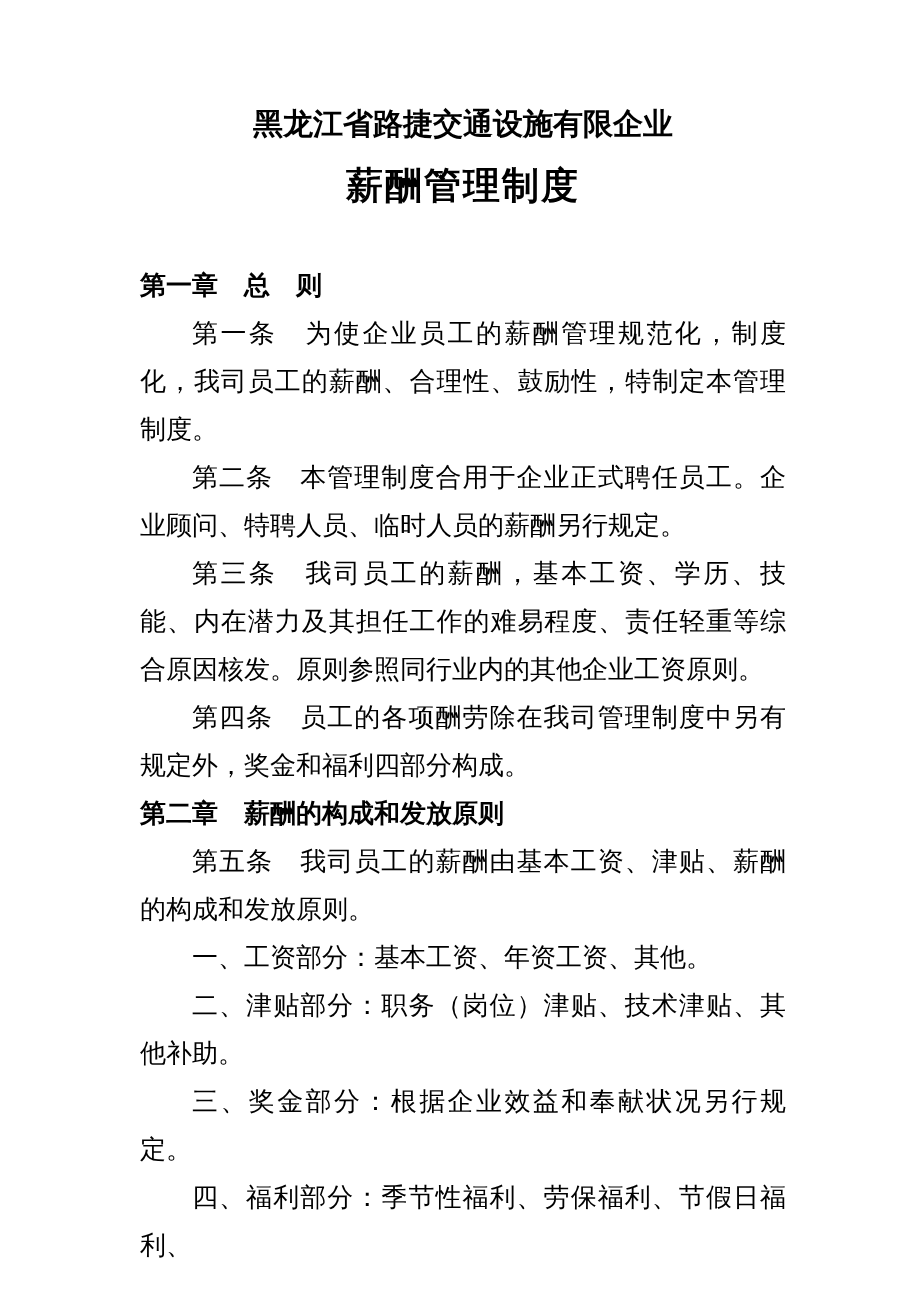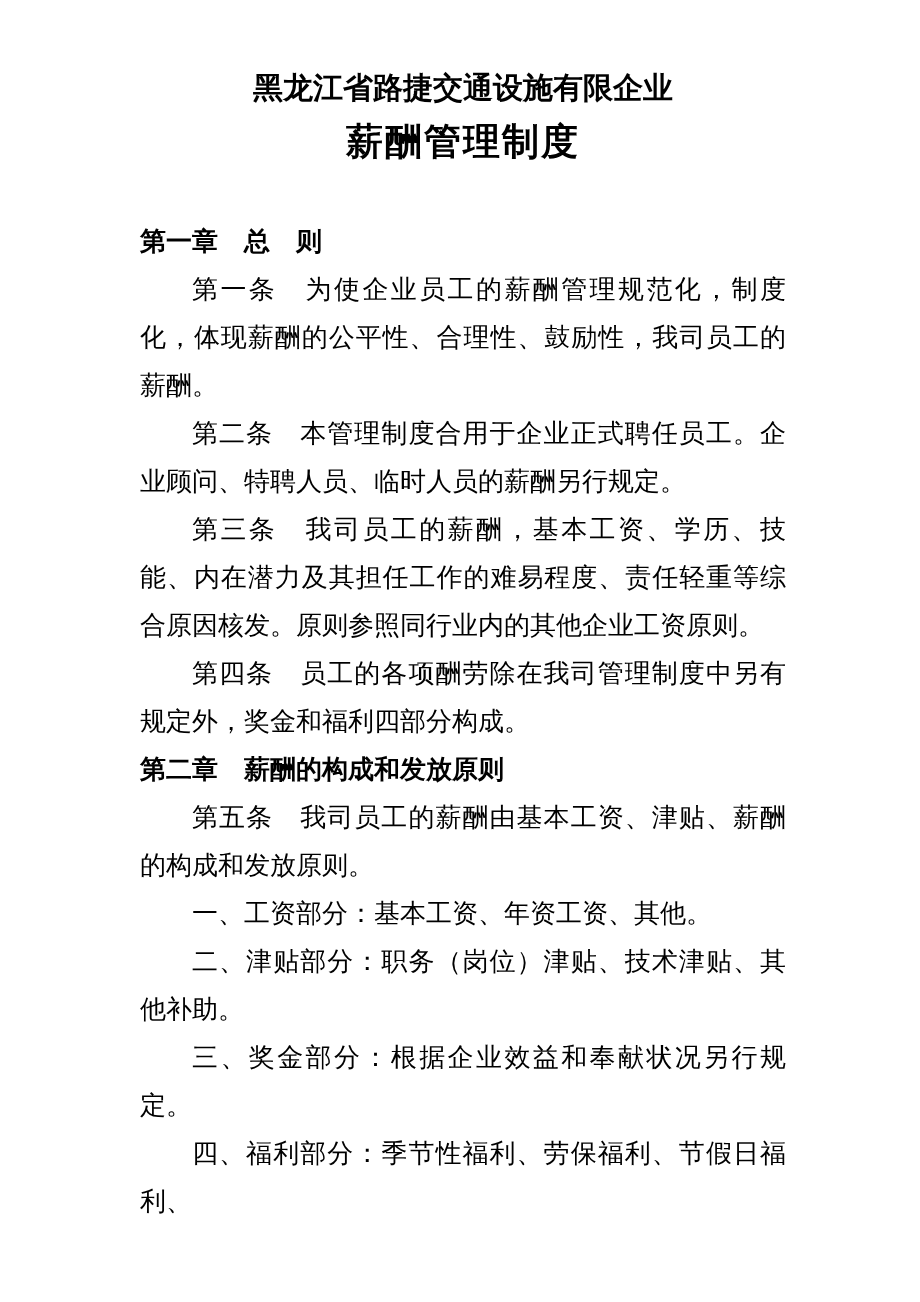--- a/index.html
+++ b/index.html
@@ -8,37 +8,37 @@
     background: #ffffff;
   }
   .page {
     position: relative;
     width: 920px;
     height: 1302px;
     background: #ffffff;
     color: #000000;
     font-family: "Liberation Serif", "DejaVu Serif", serif;
     box-sizing: border-box;
-    padding: 68px 134px 0 140px;
+    padding: 104px 134px 0 140px;
     overflow: hidden;
   }
   .title-line1 {
     font-size: 30px;
     font-weight: bold;
     text-align: center;
     margin: 0;
     line-height: 40px;
     letter-spacing: 0px;
     white-space: nowrap;
   }
   .title-line2 {
     font-size: 37px;
     font-weight: bold;
     text-align: center;
-    margin: 8px 0 0 0;
+    margin: 16px 0 0 0;
     line-height: 52px;
     letter-spacing: 2px;
     white-space: nowrap;
   }
   .chapter-heading {
     font-size: 26px;
     font-weight: bold;
     text-align: left;
     margin: 0;
     line-height: 48px;
@@ -60,21 +60,21 @@
 <body>
 
 <div class="page">
 
   <h1 class="title-line1">黑龙江省路捷交通设施有限企业</h1>
 
   <h2 class="title-line2">薪酬管理制度</h2>
 
   <h3 class="chapter-heading first">第一章　总　则</h3>
 
-  <p class="body-paragraph">第一条　为使企业员工的薪酬管理规范化，制度化，体现薪酬的公平性、合理性、鼓励性，我司员工的薪酬。</p>
+  <p class="body-paragraph">第一条　为使企业员工的薪酬管理规范化，制度化，我司员工的薪酬、合理性、鼓励性，特制定本管理制度。</p>
 
   <p class="body-paragraph">第二条　本管理制度合用于企业正式聘任员工。企业顾问、特聘人员、临时人员的薪酬另行规定。</p>
 
   <p class="body-paragraph">第三条　我司员工的薪酬，基本工资、学历、技能、内在潜力及其担任工作的难易程度、责任轻重等综合原因核发。原则参照同行业内的其他企业工资原则。</p>
 
   <p class="body-paragraph">第四条　员工的各项酬劳除在我司管理制度中另有规定外，奖金和福利四部分构成。</p>
 
   <h3 class="chapter-heading">第二章　薪酬的构成和发放原则</h3>
 
   <p class="body-paragraph">第五条　我司员工的薪酬由基本工资、津贴、薪酬的构成和发放原则。</p>

